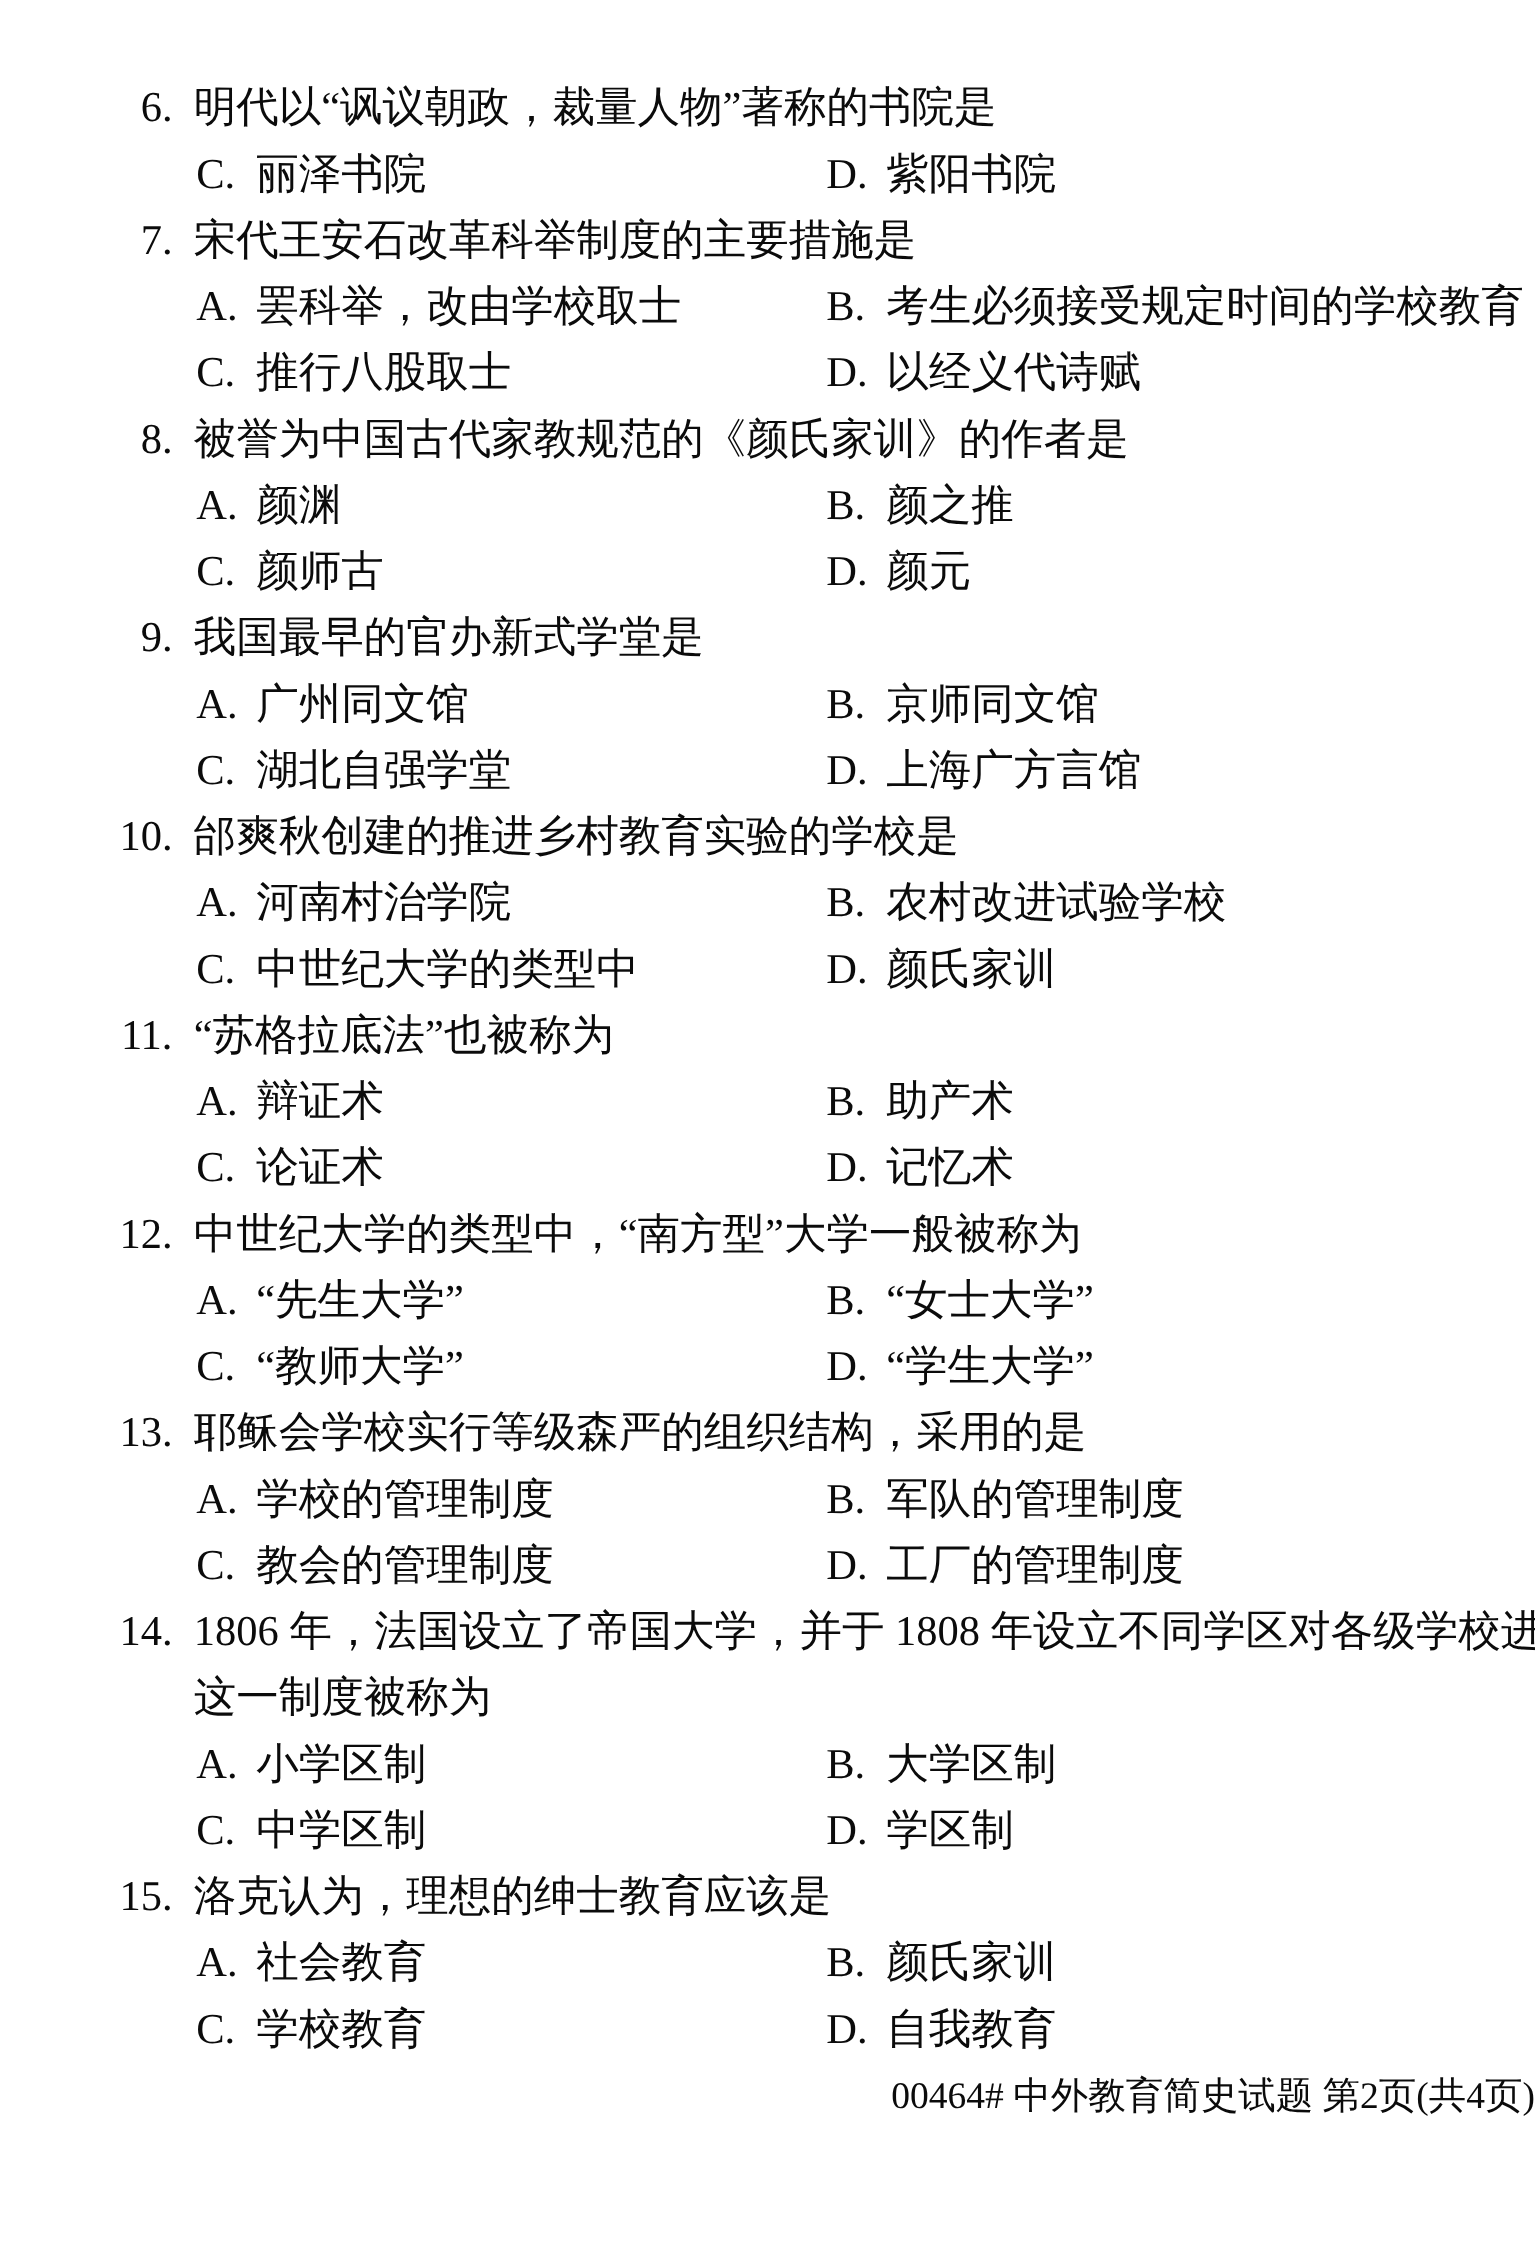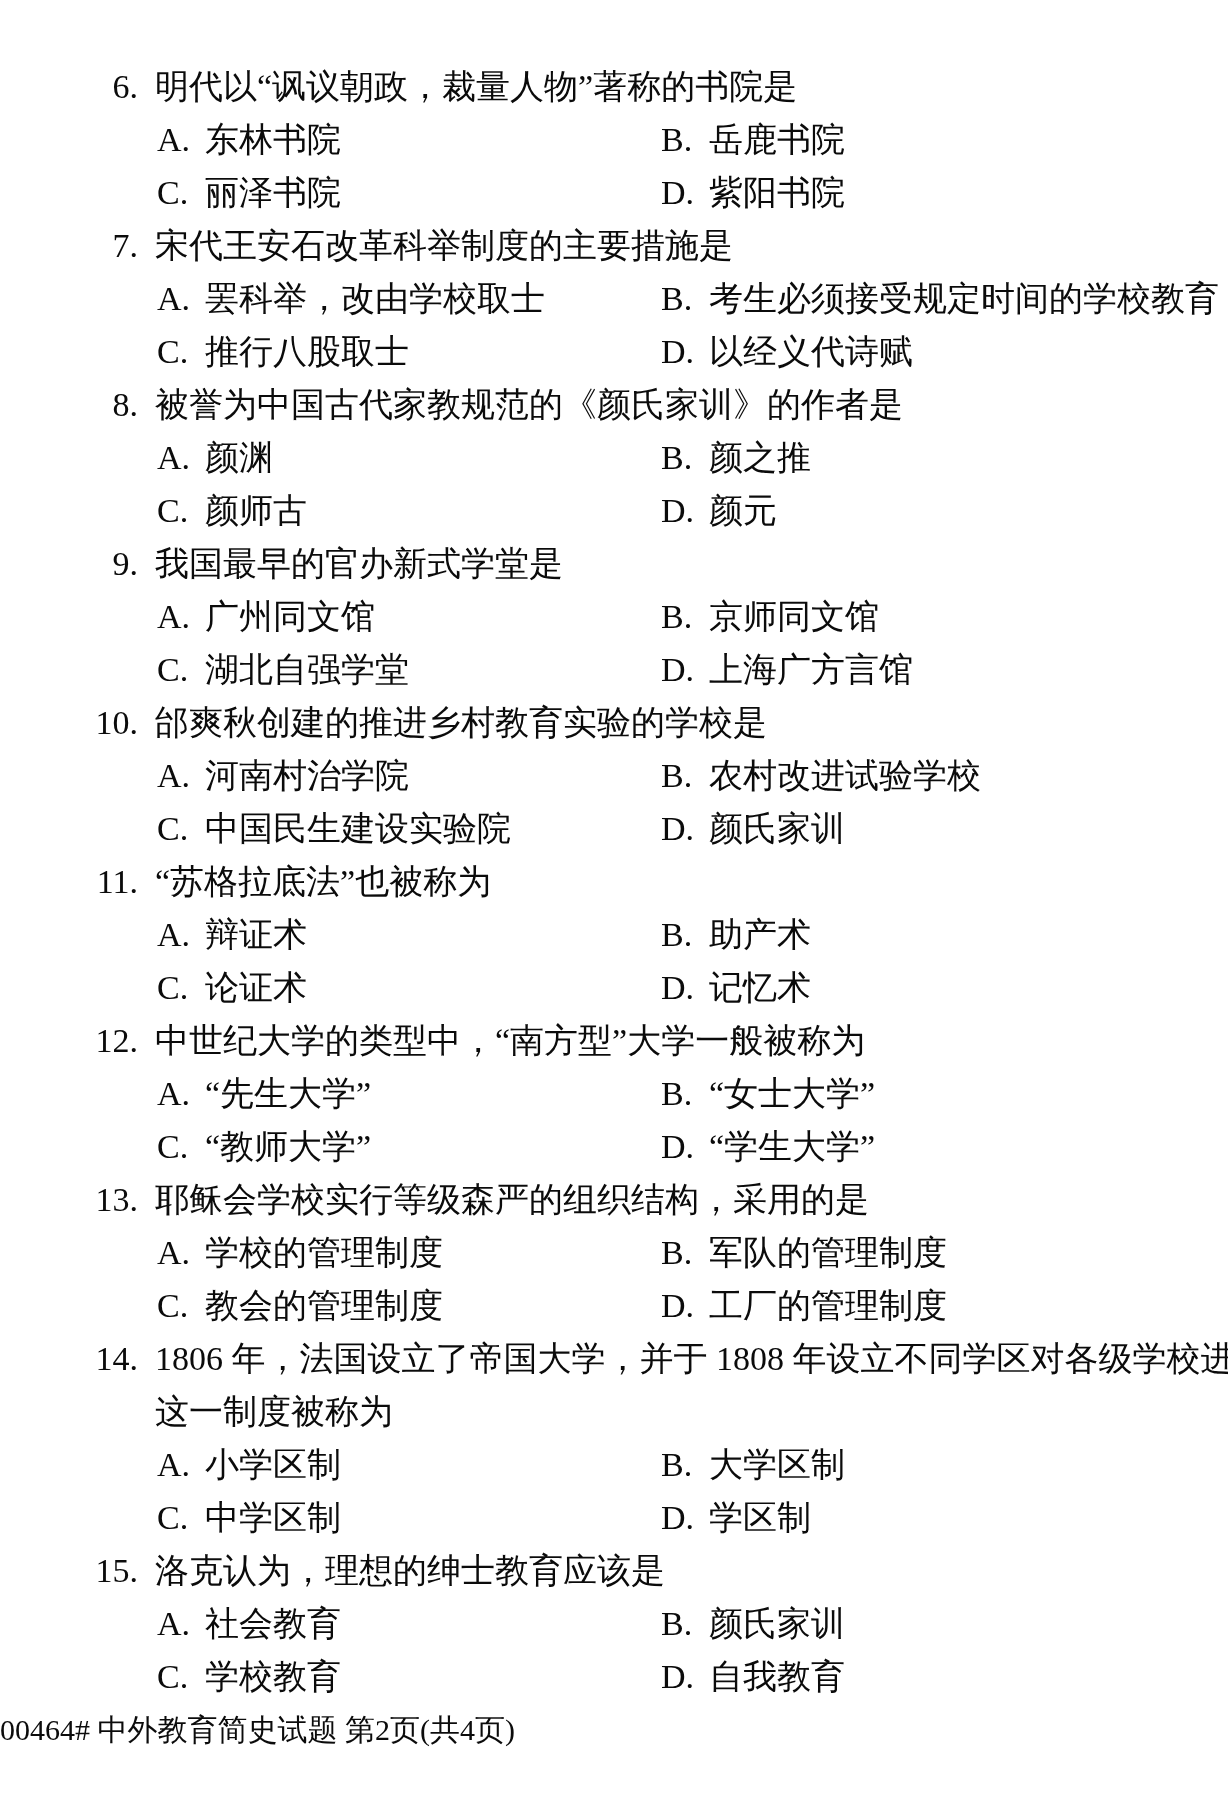--- a/index.html
+++ b/index.html
@@ -25,37 +25,33 @@
     width: 138px;
     text-align: right;
   }
   .stem { position: absolute; left: 155px; }
   .col-a { position: absolute; left: 157px; }
   .col-b { position: absolute; left: 661px; }
   .opt-label { display: inline-block; min-width: 48px; }
   .footer-row {
     height: 53px;
     line-height: 53px;
-    text-align: left;
+    text-align: right;
     font-size: 30px;
   }
 </style>
 </head>
 <body>
 
 <div class="page">
 
   <section>
     <div class="row">
       <span class="qnum">6.</span>
       <span class="stem">明代以“讽议朝政，裁量人物”著称的书院是</span>
-    </div>
-    <div class="row">
-      <span class="opt col-a"><span class="opt-label">A.</span><span class="opt-text">东林书院</span></span>
-      <span class="opt col-b"><span class="opt-label">B.</span><span class="opt-text">岳鹿书院</span></span>
     </div>
     <div class="row">
       <span class="opt col-a"><span class="opt-label">C.</span><span class="opt-text">丽泽书院</span></span>
       <span class="opt col-b"><span class="opt-label">D.</span><span class="opt-text">紫阳书院</span></span>
     </div>
   </section>
 
   <section>
     <div class="row">
       <span class="qnum">7.</span>
@@ -104,21 +100,21 @@
   <section>
     <div class="row">
       <span class="qnum">10.</span>
       <span class="stem">邰爽秋创建的推进乡村教育实验的学校是</span>
     </div>
     <div class="row">
       <span class="opt col-b"><span class="opt-label">B.</span><span class="opt-text">农村改进试验学校</span></span>
       <span class="opt col-a"><span class="opt-label">A.</span><span class="opt-text">河南村治学院</span></span>
     </div>
     <div class="row">
-      <span class="opt col-a"><span class="opt-label">C.</span><span class="opt-text">中国民生建设实验院</span></span>
+      <span class="opt col-a"><span class="opt-label">C.</span><span class="opt-text">中世纪大学的类型中</span></span>
       <span class="opt col-b"><span class="opt-label">D.</span><span class="opt-text">颜氏家训</span></span>
     </div>
   </section>
 
   <section>
     <div class="row">
       <span class="qnum">11.</span>
       <span class="stem">“苏格拉底法”也被称为</span>
     </div>
     <div class="row">

